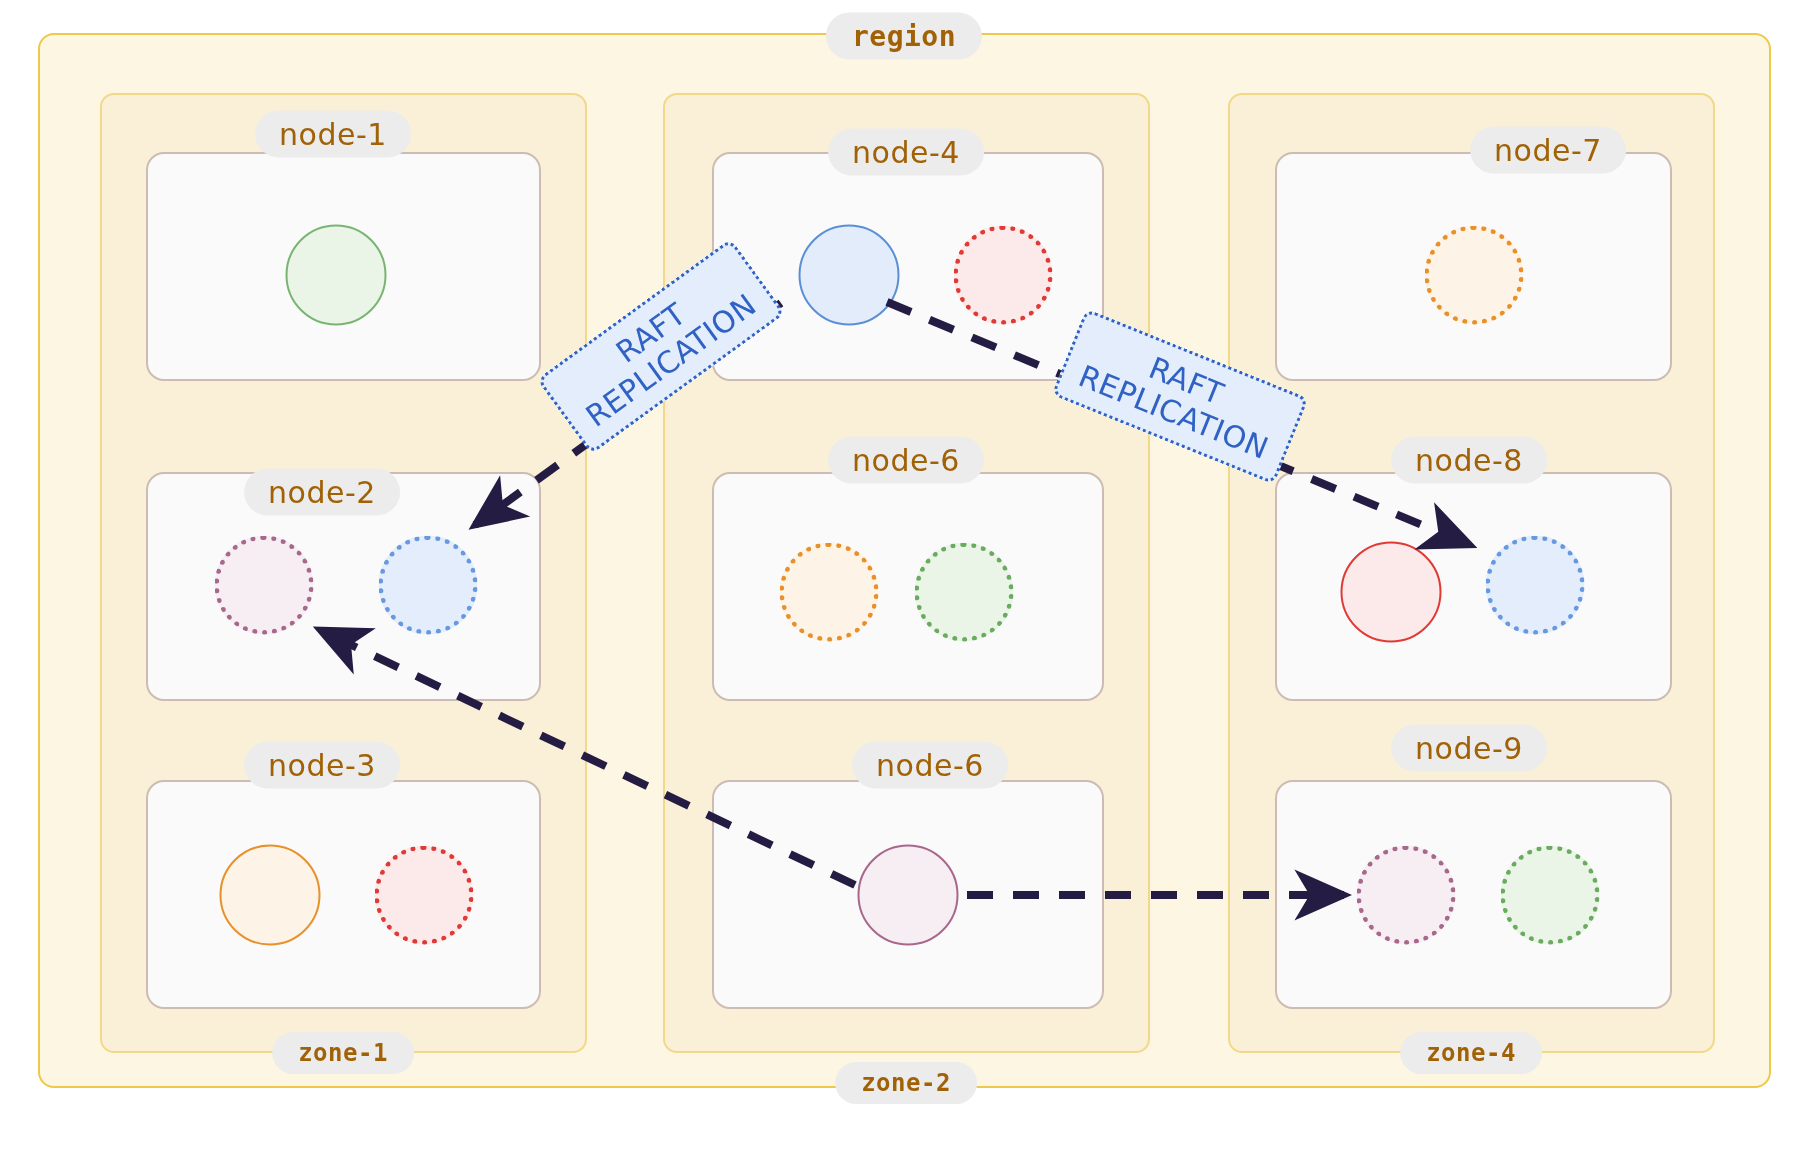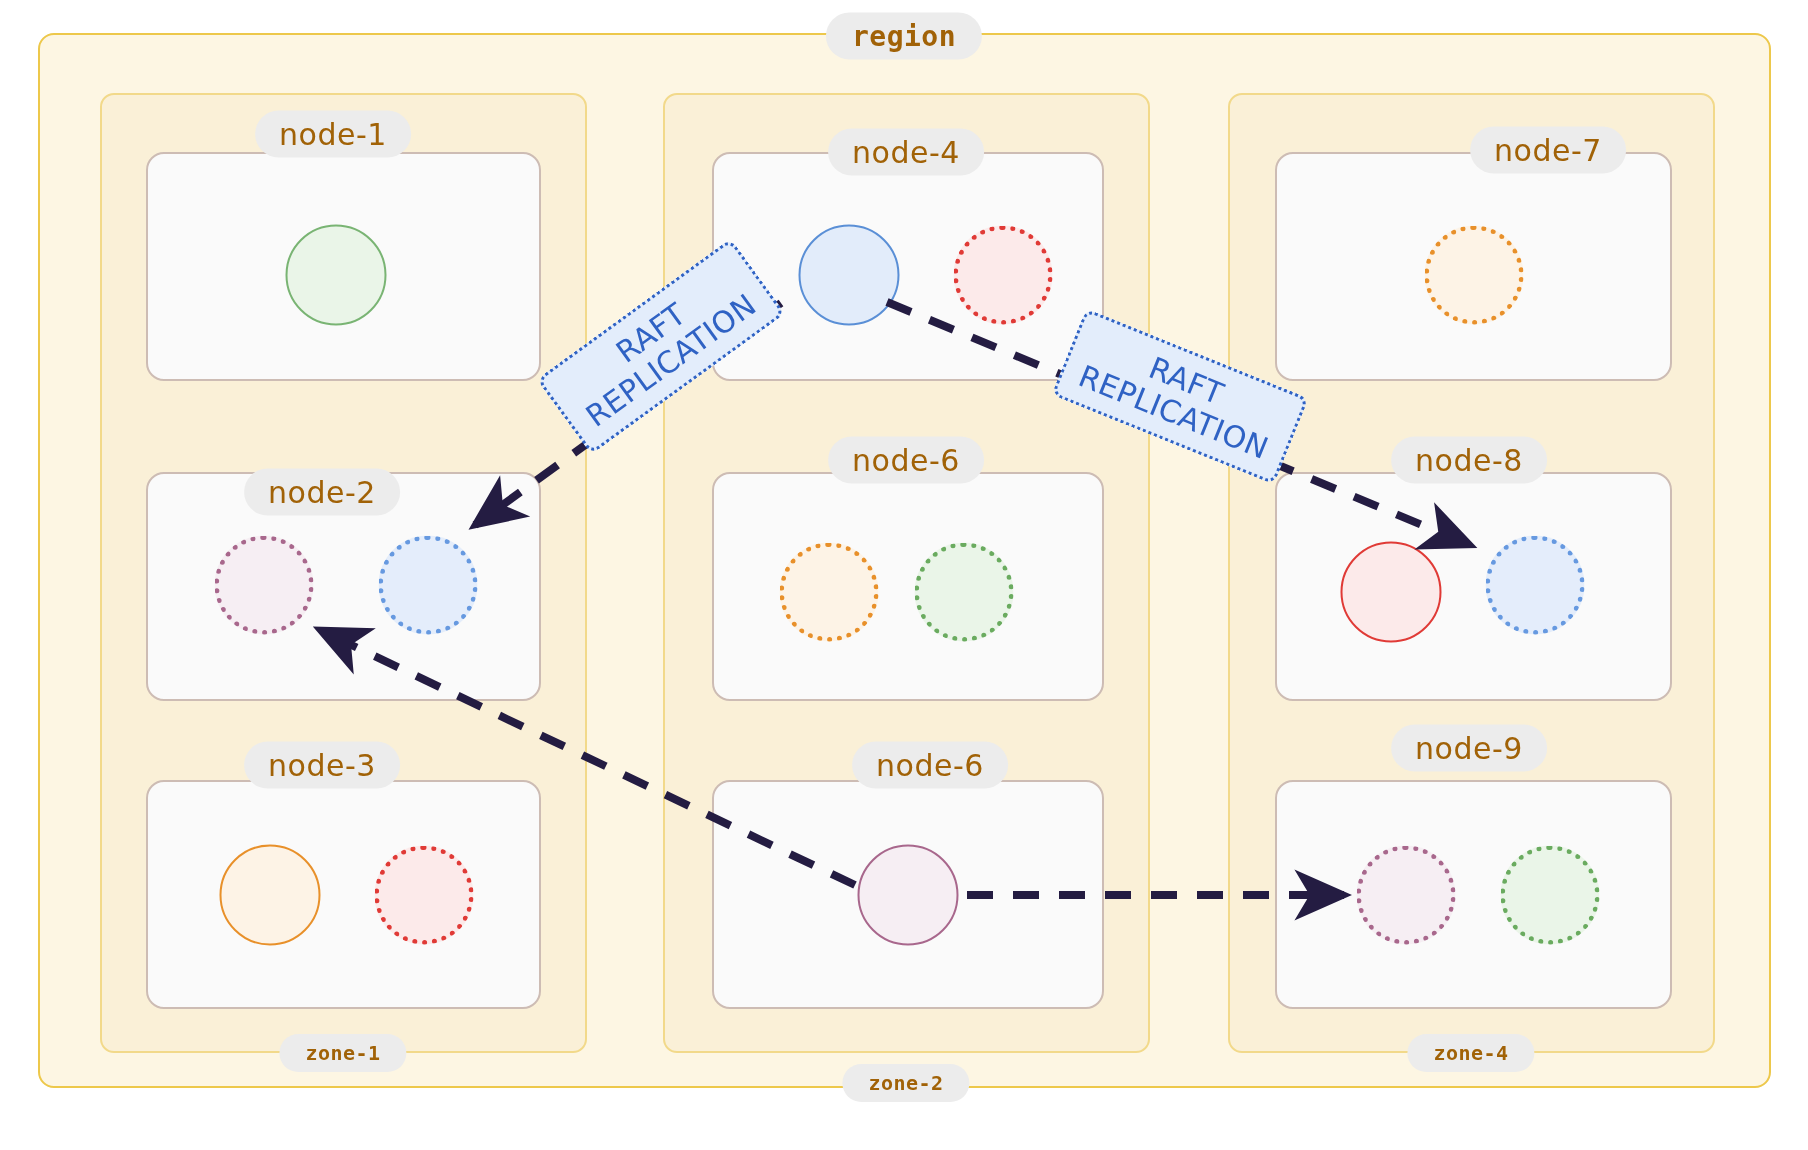--- a/index.html
+++ b/index.html
@@ -80,21 +80,21 @@
   .badge-region {
     font-family: "DejaVu Sans Mono", monospace;
     font-weight: bold;
     font-size: 28px;
     padding: 7px 26px;
     letter-spacing: 0.5px;
   }
   .badge-zone {
     font-family: "DejaVu Sans Mono", monospace;
     font-weight: bold;
-    font-size: 20px;
+    font-size: 24px;
     padding: 7px 26px;
     letter-spacing: 0.5px;
   }
   .badge-node {
     font-family: "DejaVu Sans", sans-serif;
     font-weight: 400;
     font-size: 30px;
     padding: 6px 24px;
     letter-spacing: 0.5px;
   }

